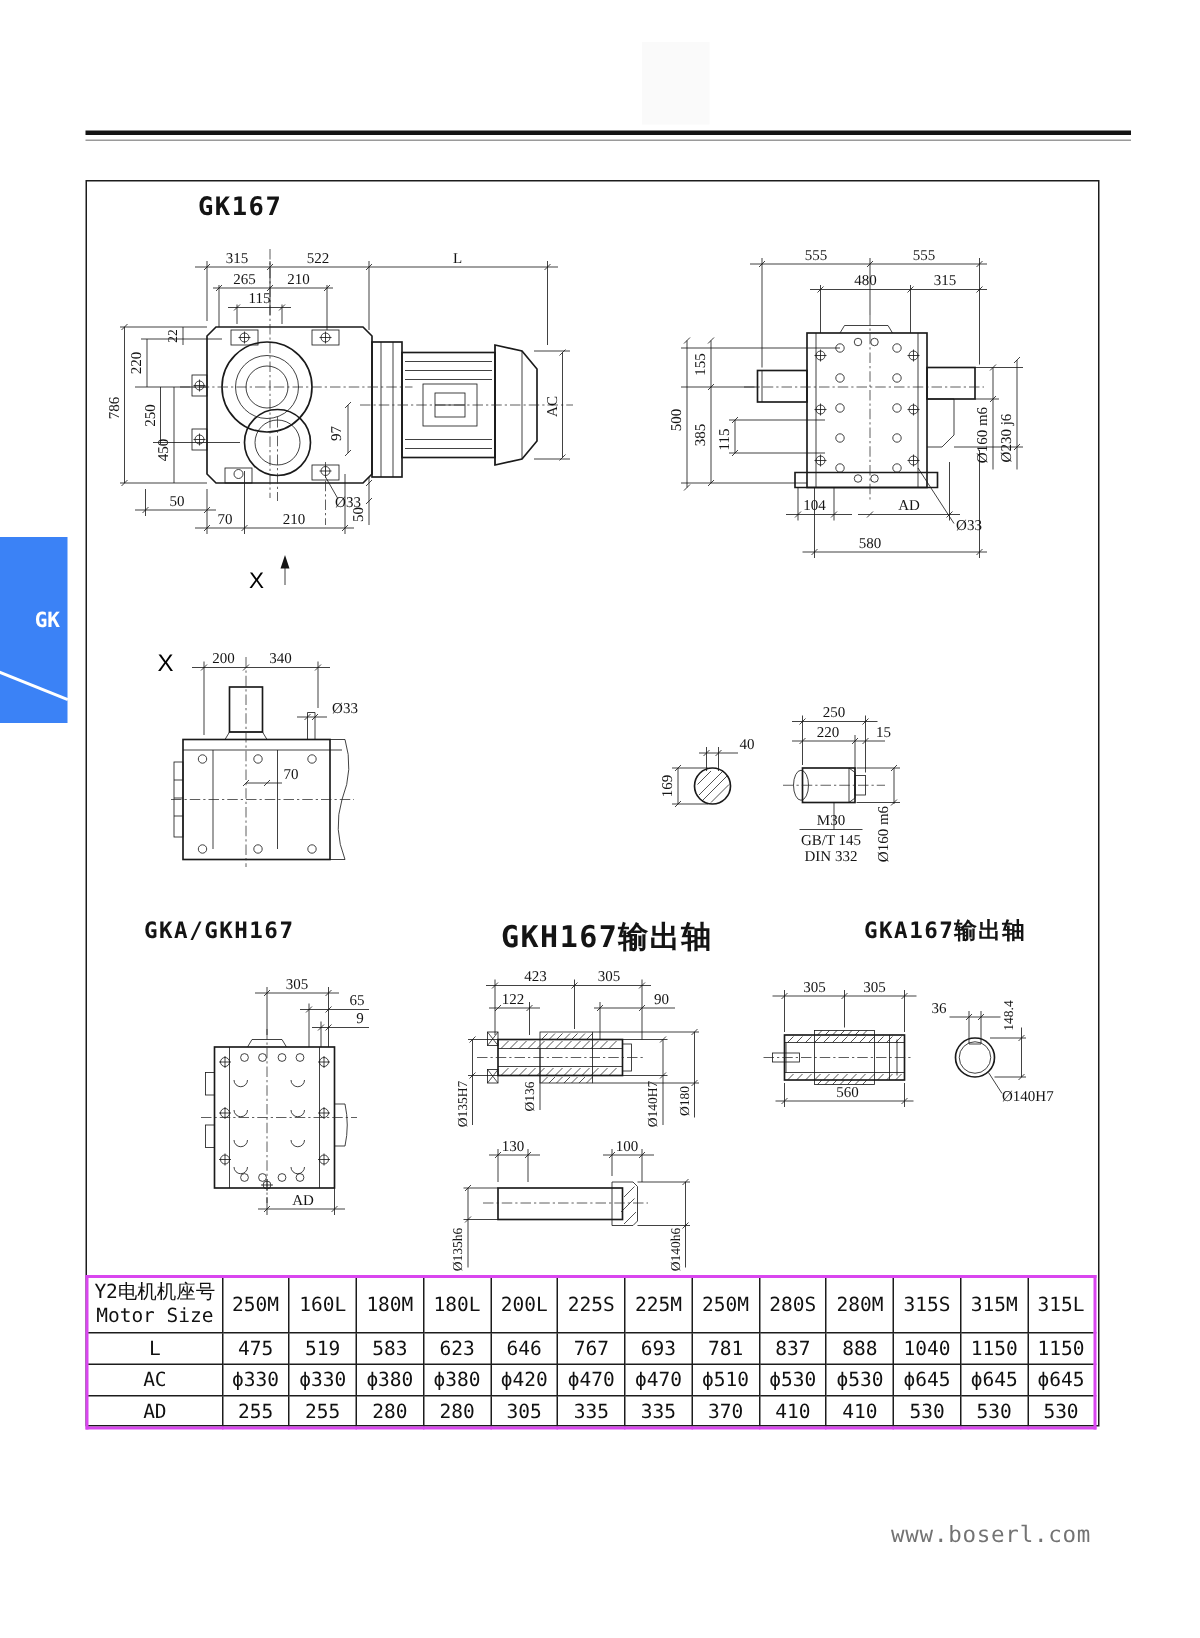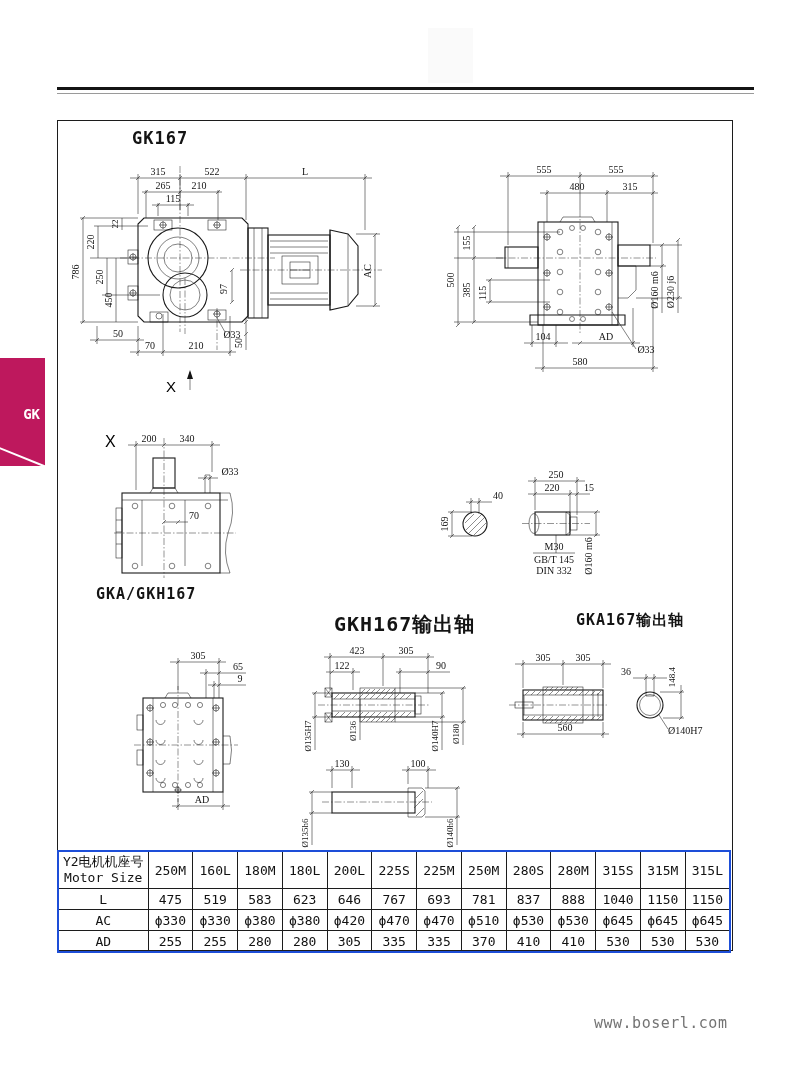--- a/index.html
+++ b/index.html
@@ -2,42 +2,42 @@
 <html><head>
 <meta charset="utf-8">
 <style>
   html,body{margin:0;padding:0;background:#fff;}
   .page{position:relative;width:800px;height:1092px;background:#ffffff;overflow:hidden;
         font-family:"Liberation Sans",sans-serif;color:#111;}
   .rule-thick{position:absolute;left:57px;top:87px;width:697px;height:3px;background:#141414;}
   .rule-thin{position:absolute;left:57px;top:93px;width:697px;height:1px;background:#9a9a9a;}
   .watermark{position:absolute;left:428px;top:28px;width:45px;height:55px;background:#fafafa;}
   .frame{position:absolute;left:57px;top:120px;width:674px;height:829px;border:1.5px solid #1c1c1c;}
-  .gk-tab{position:absolute;left:0;top:358px;width:45px;height:108px;background:#be185d;}
+  .gk-tab{position:absolute;left:0;top:358px;width:45px;height:124px;background:#3b82f6;}
   .gk-tab .lbl{position:absolute;right:5px;top:48px;color:#fff;font:bold 14px "DejaVu Sans Mono",monospace;}
   .gk-tab .diag{position:absolute;left:-3px;top:88px;width:52px;height:2px;background:#fff;
         transform:rotate(22deg);transform-origin:left center;}
   .dwg-title{position:absolute;font:bold 16px "DejaVu Sans Mono",monospace;color:#141414;letter-spacing:1px;}
   .t-main{left:88px;top:128px;font-size:17px;margin-left:44px;}
-  .t-gka{left:96px;top:585px;font-size:15px;}
+  .t-gka{left:96px;top:611px;font-size:15px;}
   .t-gkh-shaft{left:334px;top:611px;font-size:20px;}
   .t-gka-shaft{left:576px;top:611px;font-size:15px;}
   svg{position:absolute;overflow:visible;}
   .ol{fill:none;stroke:#1a1a1a;stroke-width:1.1;}
   .tl{fill:none;stroke:#1a1a1a;stroke-width:0.55;}
   .ht{fill:none;stroke:#1a1a1a;stroke-width:0.5;}
   .cl{fill:none;stroke:#2a2a2a;stroke-width:0.5;stroke-dasharray:7 2 1.5 2;}
   text.dim{font-family:"Liberation Serif",serif;font-size:10px;fill:#141414;}
   text.dim.small{font-size:9px;}
   .motor-table{position:absolute;left:57px;top:850px;width:674px;border-collapse:collapse;
         table-layout:fixed;font-family:"DejaVu Sans Mono",monospace;color:#111;}
   .motor-table td{border:1px solid #1c1c1c;text-align:center;vertical-align:middle;
         font-size:13px;padding:0;height:20px;white-space:nowrap;overflow:hidden;}
   .motor-table tr.hdr td{height:36px;}
-  .motor-table{border:2px solid #1d4ed8;padding-left:32px;}
+  .motor-table{border:2px solid #d946ef;padding-left:32px;}
   .hdr-cell div{line-height:16px;font-size:13px;}
   .footer{position:absolute;left:594px;top:1014px;font:15px "DejaVu Sans Mono",monospace;color:#737373;letter-spacing:0.5px;}
 </style>
 </head>
 <body>
 
 <div class="page">
 
   <div class="rule-thick"></div>
   <div class="rule-thin"></div>

